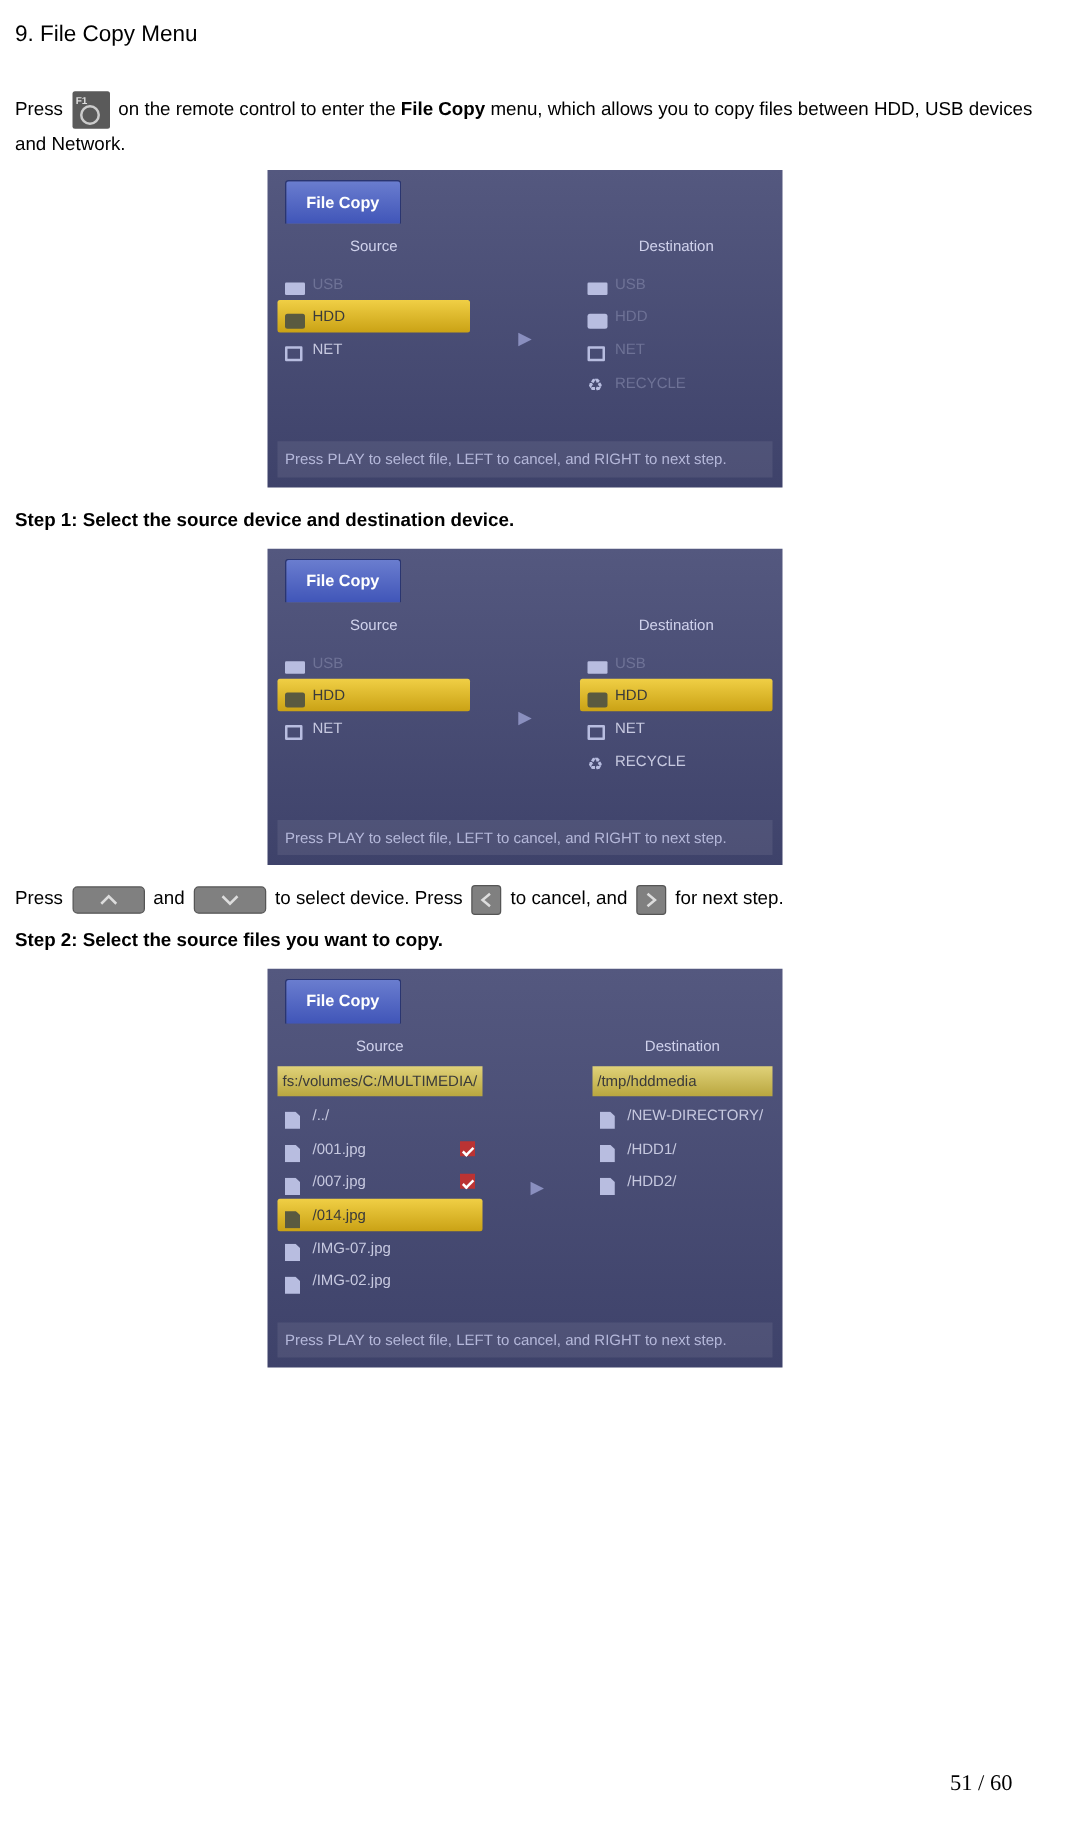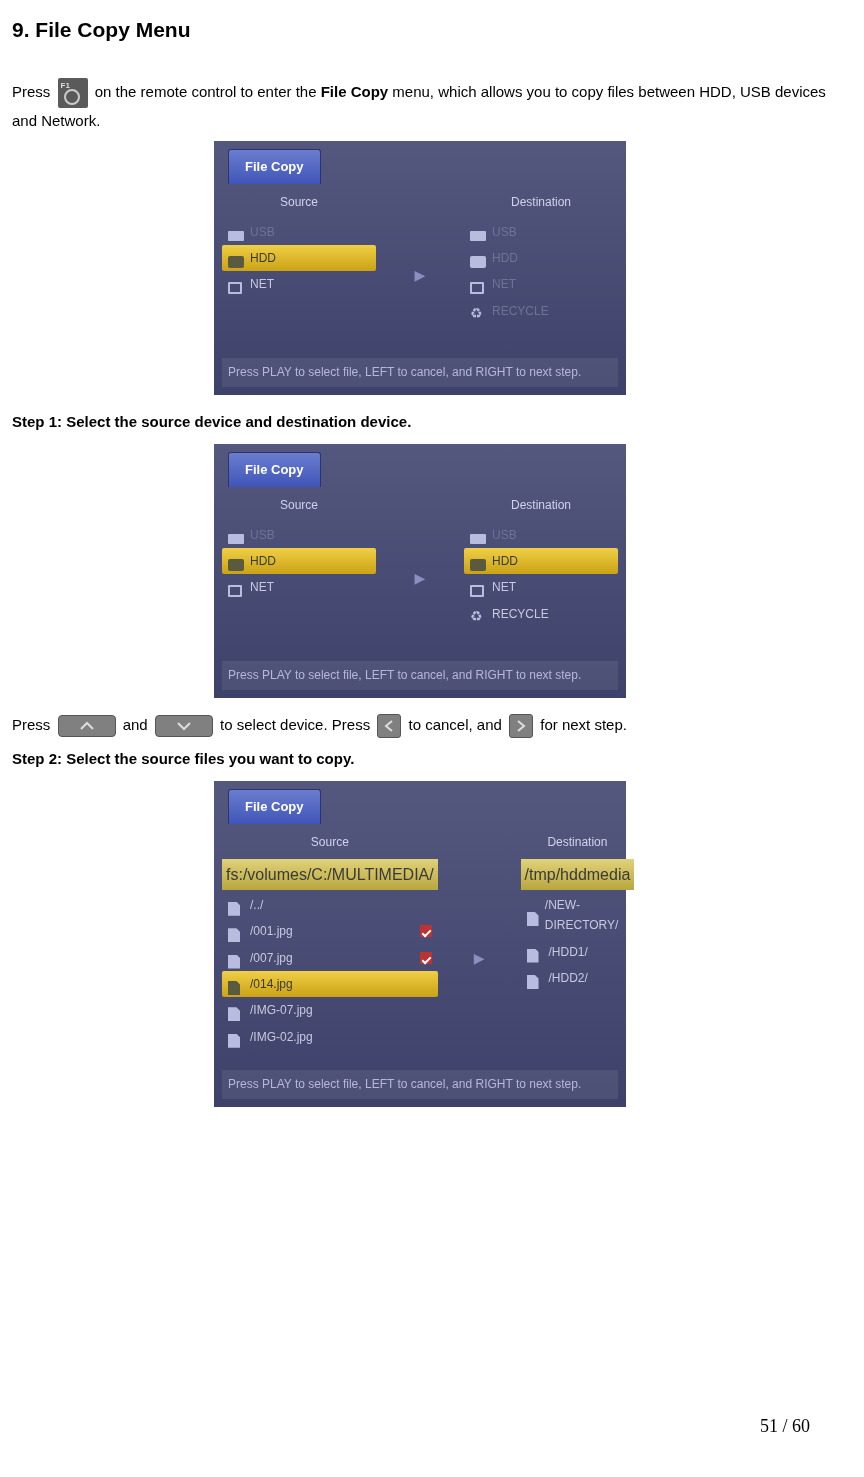--- a/index.html
+++ b/index.html
@@ -6,22 +6,22 @@
     margin: 0;
     padding: 12px 12px 40px 12px;
     font-family: Arial, Helvetica, sans-serif;
     font-size: 15px;
     color: #000;
     width: 840px;
     box-sizing: border-box;
     line-height: 1.7;
   }
   h2.section-title {
-    font-size: 21px;
-    font-weight: bold;
+    font-size: 18px;
+    font-weight: normal;
     margin: 0 0 30px 0;
   }
   .para { margin: 0 0 8px 0; }
   .bold { font-weight: bold; }
   .step-heading { font-weight: bold; margin: 6px 0 10px 0; }
 
   
   .key-f1 {
     display: inline-block;
     width: 30px; height: 30px;
@@ -142,21 +142,21 @@
     margin-top:34px;
     padding:4px 6px;
     background:rgba(255,255,255,0.08);
     color:#b5b8da;
     font-size:12px;
   }
   .ui-shot.short .ui-hint{ margin-top:20px; }
   .path-bar {
     background:linear-gradient(180deg,#e0d279 0%,#b9a63f 100%);
     color:#3a3a3a;
-    font-size:16px;
+    font-size:12px;
     padding:2px 4px;
     margin-bottom:2px;
     white-space:nowrap;
     overflow:hidden;
   }
   .chk {
     width:12px;height:12px;
     background:#b33;
     display:inline-block;
     margin-left:auto;

